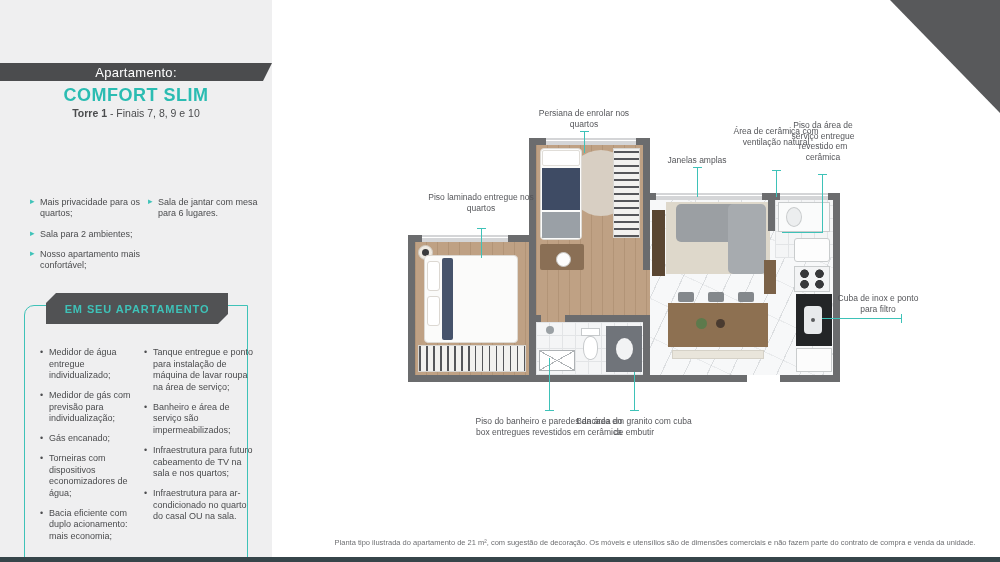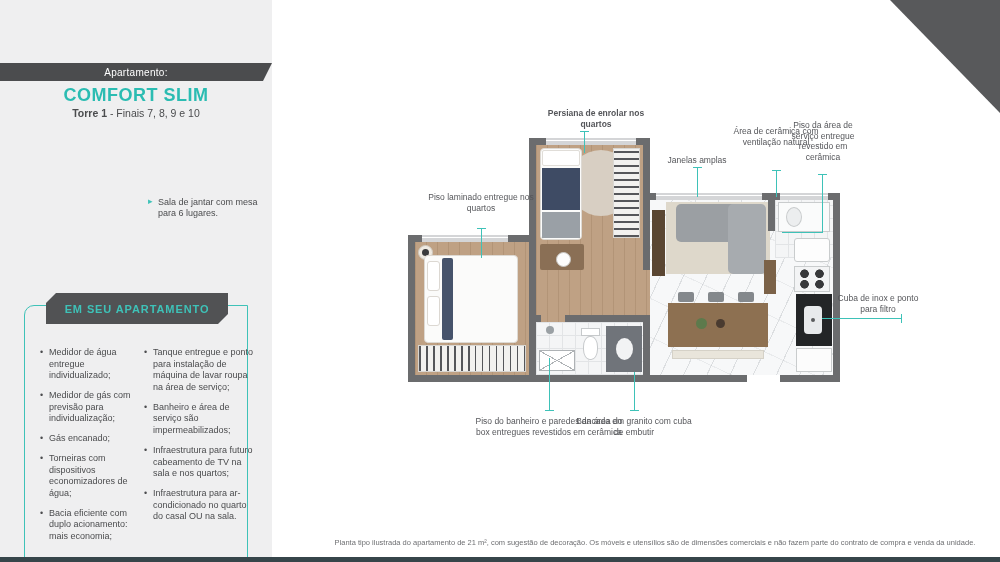--- a/index.html
+++ b/index.html
@@ -9,21 +9,21 @@
   }
   *{margin:0;padding:0;box-sizing:border-box;}
   html,body{width:1000px;height:562px;}
   body{position:relative;background:#fff;overflow:hidden;
        font-family:"Liberation Sans",sans-serif;color:var(--text);}
   .abs{position:absolute;}
 
   
   #sidebar{left:0;top:0;width:272px;height:562px;background:var(--sidebar);}
   .banner{left:0;width:272px;color:#fff;display:flex;align-items:center;justify-content:center;
-          clip-path:polygon(0 0,100% 0,calc(100% - 9px) 100%,0 100%);font-size:10px;letter-spacing:.3px;}
+          clip-path:polygon(0 0,100% 0,calc(100% - 9px) 100%,0 100%);font-size:13px;letter-spacing:.3px;}
   #banner-apto{top:63px;height:18px;background:var(--dark);}
   #banner-diff{top:163px;height:20px;background:var(--teal-bg);}
   #title{top:85px;width:272px;text-align:center;color:var(--teal-text);
          font-size:18px;font-weight:bold;letter-spacing:.5px;}
   #subtitle{top:107px;width:272px;text-align:center;font-size:10.5px;color:var(--dark);}
   ul{list-style:none;}
   .difcol{top:197px;font-size:9px;line-height:1.25;color:var(--dark);}
   .difcol li{position:relative;padding-left:10px;margin-bottom:9px;}
   .difcol li::before{content:"\25B8";position:absolute;left:0;top:-1px;color:var(--teal);font-size:9px;}
   #difcol1{left:30px;width:112px;}
@@ -83,20 +83,25 @@
 </head>
 <body>
 
 <div id="sidebar" class="abs">
   <div id="banner-apto" class="abs banner">
     <span>Apartamento:</span>
   </div>
   <div id="title" class="abs">COMFORT SLIM</div>
   <div id="subtitle" class="abs"><b>Torre 1</b><span> - Finais 7, 8, 9 e 10</span></div>
 
+  <ul id="difcol1" class="abs difcol">
+      <li>Mais privacidade para os quartos;</li>
+      <li>Sala para 2 ambientes;</li>
+      <li>Nosso apartamento mais confortável;</li>
+    </ul>
   <ul id="difcol2" class="abs difcol">
       <li>Sala de jantar com mesa para 6 lugares.</li>
     </ul>
 
   <div id="teal-frame" class="abs"></div>
   <div id="apto-box" class="abs">
     <span>EM SEU APARTAMENTO</span>
   </div>
   <ul id="featcol1" class="abs featcol">
       <li>Medidor de água entregue individualizado;</li>
@@ -184,21 +189,21 @@
   <div class="wall" style="left:157px;top:177px;width:85px;height:7px;"></div>
   <div class="wall" style="left:235px;top:177px;width:7px;height:67px;"></div>
   <div class="wall" style="left:360px;top:55px;width:7px;height:38px;"></div>
 
   <div class="window" style="left:138px;top:0;width:90px;height:7px;"></div>
   <div class="window" style="left:248px;top:55px;width:106px;height:7px;"></div>
   <div class="window" style="left:372px;top:55px;width:48px;height:7px;"></div>
   <div class="window" style="left:14px;top:97px;width:86px;height:7px;"></div>
 </div>
 
-<div class="plan-label abs" style="left:536px;top:108px;width:120px;font-weight:bold;">Persiana de enrolar nos quartos</div>
+<div class="plan-label abs" style="left:524px;top:108px;width:120px;">Persiana de enrolar nos quartos</div>
 <div class="lline abs" style="left:584px;top:131px;width:1px;height:22px;"></div>
 <div class="lline abs" style="left:580px;top:131px;width:9px;height:1px;"></div>
 
 <div class="plan-label abs" style="left:647px;top:155px;width:100px;">Janelas amplas</div>
 <div class="lline abs" style="left:697px;top:167px;width:1px;height:30px;"></div>
 <div class="lline abs" style="left:693px;top:167px;width:9px;height:1px;"></div>
 
 <div class="plan-label abs" style="left:731px;top:126px;width:90px;">Área de cerâmica com ventilação natural</div>
 <div class="lline abs" style="left:776px;top:170px;width:1px;height:27px;"></div>
 <div class="lline abs" style="left:772px;top:170px;width:9px;height:1px;"></div>

